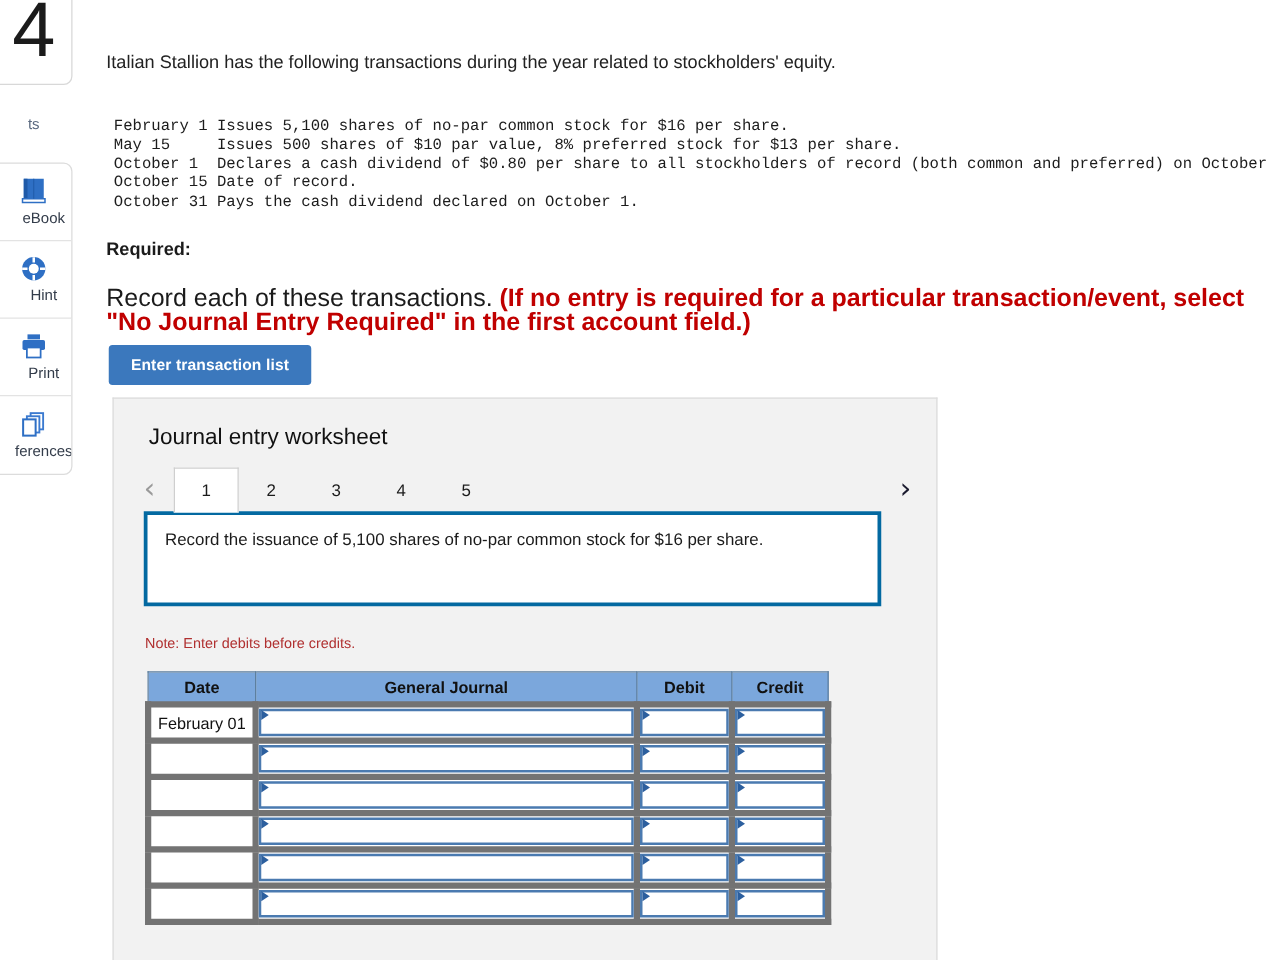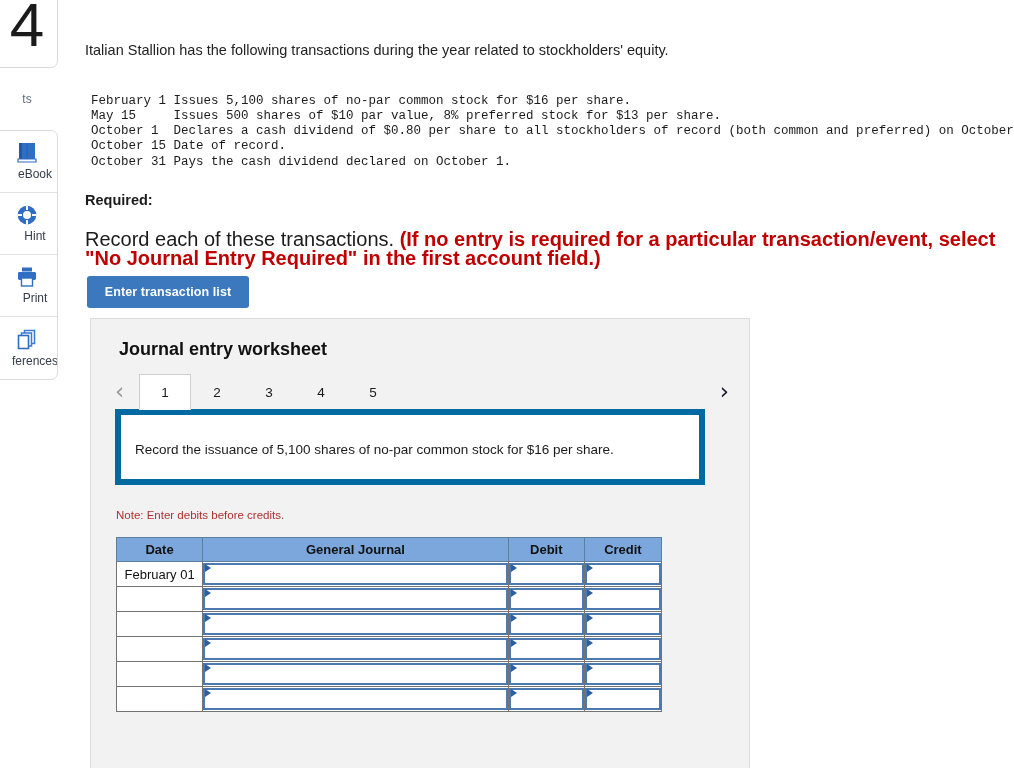--- a/index.html
+++ b/index.html
@@ -170,21 +170,21 @@
     border: 1px solid #dcdcdc;
     border-bottom: none;
     box-sizing: border-box;
   }
 
   .panel-title {
     position: absolute;
     left: 28px;
     top: 20px;
     font-size: 18px;
-    font-weight: bold;
+    font-weight: normal;
     color: #111111;
   }
 
   .tabs-row {
     position: absolute;
     left: 24px;
     top: 55px;
     width: 614px;
     height: 36px;
   }
@@ -227,23 +227,23 @@
     z-index: 3;
   }
 
   .prompt-box {
     position: absolute;
     left: 24px;
     top: 90px;
     width: 590px;
     height: 76px;
     background: #ffffff;
-    border: 6px solid #0369a1;
-    box-sizing: border-box;
-    padding: 25px 14px;
+    border: 3px solid #0369a1;
+    box-sizing: border-box;
+    padding: 10px 14px;
     font-size: 13.5px;
     color: #1b1b1b;
     line-height: 20px;
     z-index: 2;
   }
 
   .note {
     position: absolute;
     left: 25px;
     top: 190px;
@@ -263,21 +263,21 @@
   .jtable th {
     background: #7ba7dc;
     border: 1px solid #5d7f9e;
     font-size: 13px;
     font-weight: bold;
     color: #111111;
     height: 21px;
     text-align: center;
   }
   .jtable td {
-    border: 1px solid #737373;
+    border: 5px solid #737373;
     height: 24px;
     padding: 0;
     background: #ffffff;
   }
   .col-date { width: 86px; }
   .col-gj   { width: 305px; }
   .col-deb  { width: 76px; }
   .col-cre  { width: 77px; }
 
   .date-cell {

